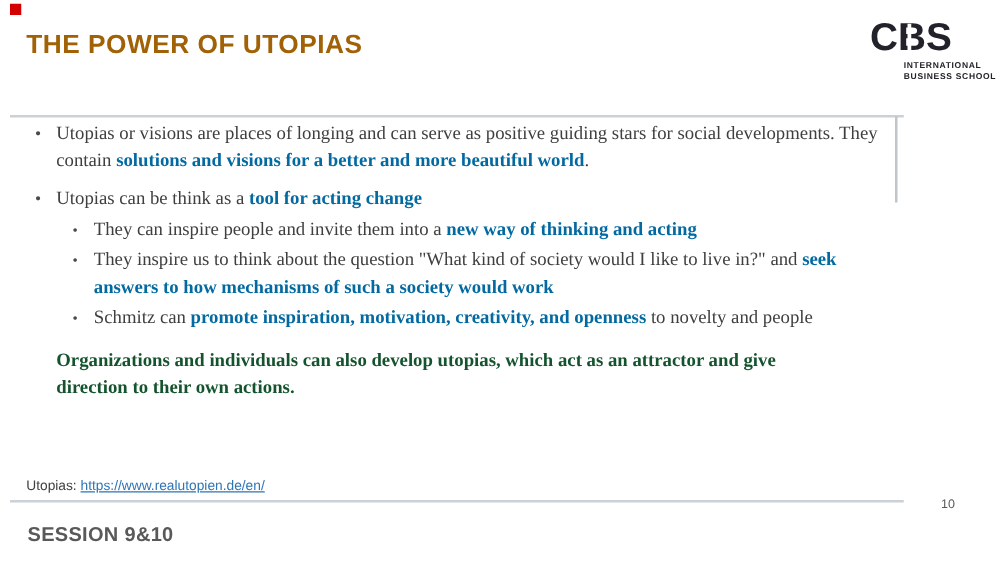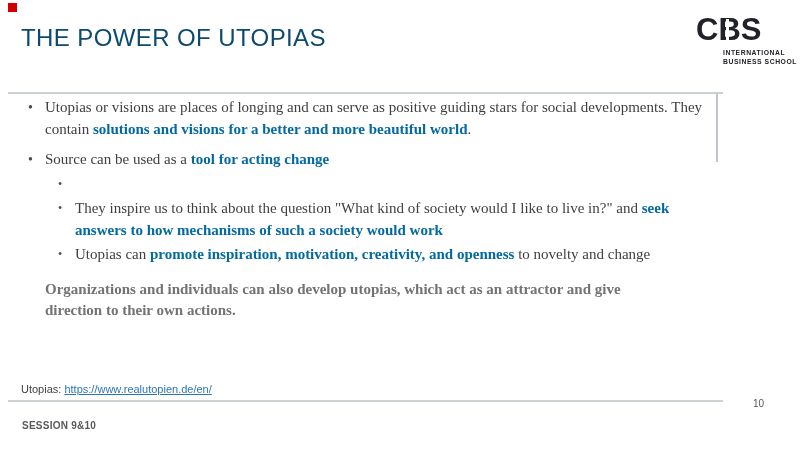--- a/index.html
+++ b/index.html
@@ -5,22 +5,22 @@
   * { margin: 0; padding: 0; box-sizing: border-box; }
   html, body { width: 800px; height: 450px; background: #ffffff; overflow: hidden; }
   body { font-family: "Liberation Sans", sans-serif; position: relative; }
 
   .slide { position: absolute; inset: 0; width: 800px; height: 450px; background: #fff; }
 
   
   .red-marker { position: absolute; left: 8px; top: 3px; width: 9px; height: 9px; background: #d40000; }
 
   
-  .title { position: absolute; left: 21px; top: 24px; font-size: 24px; font-weight: normal;
-           color: #0c4a6e; letter-spacing: 0.4px; font-family: "Liberation Sans", sans-serif; }
+  .title { position: absolute; left: 21px; top: 24px; font-size: 21px; font-weight: bold;
+           color: #a16207; letter-spacing: 0.4px; font-family: "Liberation Sans", sans-serif; }
 
   
   .logo { position: absolute; left: 696px; top: 15px; color: #22222a; }
   .logo-word { font-size: 31px; font-weight: 800; line-height: 30px; letter-spacing: 0px; display: flex; }
   .logo-b { position: relative; display: inline-block; }
   .logo-b::after { content: ""; position: absolute; left: 7.5px; top: 4px; height: 21px; width: 3.5px; background: #fff; }
   .logo-sub { margin-left: 27px; margin-top: 4px; font-size: 6.8px; font-weight: bold;
               letter-spacing: 0.55px; line-height: 8.5px; color: #22222a; }
 
   
@@ -32,30 +32,30 @@
   .content { position: absolute; left: 28px; top: 97px; width: 692px;
              font-family: "Liberation Serif", serif; font-size: 15px; line-height: 21.5px; color: #3f3f3f; }
   .bullet { display: flex; }
   .bullet .dot { flex: none; color: #4a4a4a; }
   .bullet.level1 { margin-top: 9px; }
   .bullet.level1:first-child { margin-top: 0; }
   .bullet.level1 .dot { width: 17px; font-size: 14px; }
   .bullet.level2 { margin-left: 30px; margin-top: 3px; }
   .bullet.level2 .dot { width: 17px; font-size: 12px; }
   .bullet .txt b { font-weight: bold; color: #0369a1; }
-  .closing-paragraph { margin-left: 17px; margin-top: 13px; max-width: 632px; font-weight: bold; color: #737373; }
+  .closing-paragraph { margin-left: 17px; margin-top: 13px; max-width: 632px; font-weight: bold; color: #14532d; }
 
   
   .source { position: absolute; left: 21px; top: 383px; font-size: 11px; color: #404040;
             font-family: "Liberation Sans", sans-serif; }
   .source a { color: #2e75b6; text-decoration: underline; }
 
   
   .footer { position: absolute; left: 22px; top: 420px; display: flex; gap: 26px;
-            font-size: 10px; font-weight: bold; color: #595959; letter-spacing: 0.25px; }
+            font-size: 16px; font-weight: bold; color: #595959; letter-spacing: 0.25px; }
   .page-num { position: absolute; right: 36px; top: 398px; font-size: 10px; font-weight: normal; color: #595959; }
 </style>
 </head>
 <body>
 
 <div class="slide">
 
   <div class="red-marker"></div>
 
   <div class="title">THE POWER OF UTOPIAS</div>
@@ -75,32 +75,33 @@
   <div class="title-rule"></div>
   <div class="caret-line"></div>
 
   <div class="content">
       <div class="bullet level1">
         <span class="dot">•</span>
         <span class="txt"><span>Utopias or visions are places of longing and can serve as positive guiding stars for social developments. They contain </span><b>solutions and visions for a better and more beautiful world</b><span>.</span></span>
       </div>
       <div class="bullet level1">
         <span class="dot">•</span>
-        <span class="txt"><span>Source can be used as a </span><b>tool for acting change</b></span>
+        <span class="txt"><span>Utopias can be think as a </span><b>tool for acting change</b></span>
       </div>
       <div class="bullet level2">
         <span class="dot">•</span>
+        <span class="txt"><span>They can inspire people and invite them into a </span><b>new way of thinking and acting</b></span>
       </div>
       <div class="bullet level2">
         <span class="dot">•</span>
         <span class="txt"><span>They inspire us to think about the question "What kind of society would I like to live in?" and </span><b>seek answers to how mechanisms of such a society would work</b></span>
       </div>
       <div class="bullet level2">
         <span class="dot">•</span>
-        <span class="txt"><span>Utopias can </span><b>promote inspiration, motivation, creativity, and openness</b><span> to novelty and change</span></span>
+        <span class="txt"><span>Schmitz can </span><b>promote inspiration, motivation, creativity, and openness</b><span> to novelty and people</span></span>
       </div>
       <div class="closing-paragraph"><b>Organizations and individuals can also develop utopias, which act as an attractor and give direction to their own actions.</b></div>
     </div>
 
   <div class="source">
     <span>Utopias: </span><a href="#">https://www.realutopien.de/en/</a>
   </div>
 
   <div class="footer-rule"></div>
 

